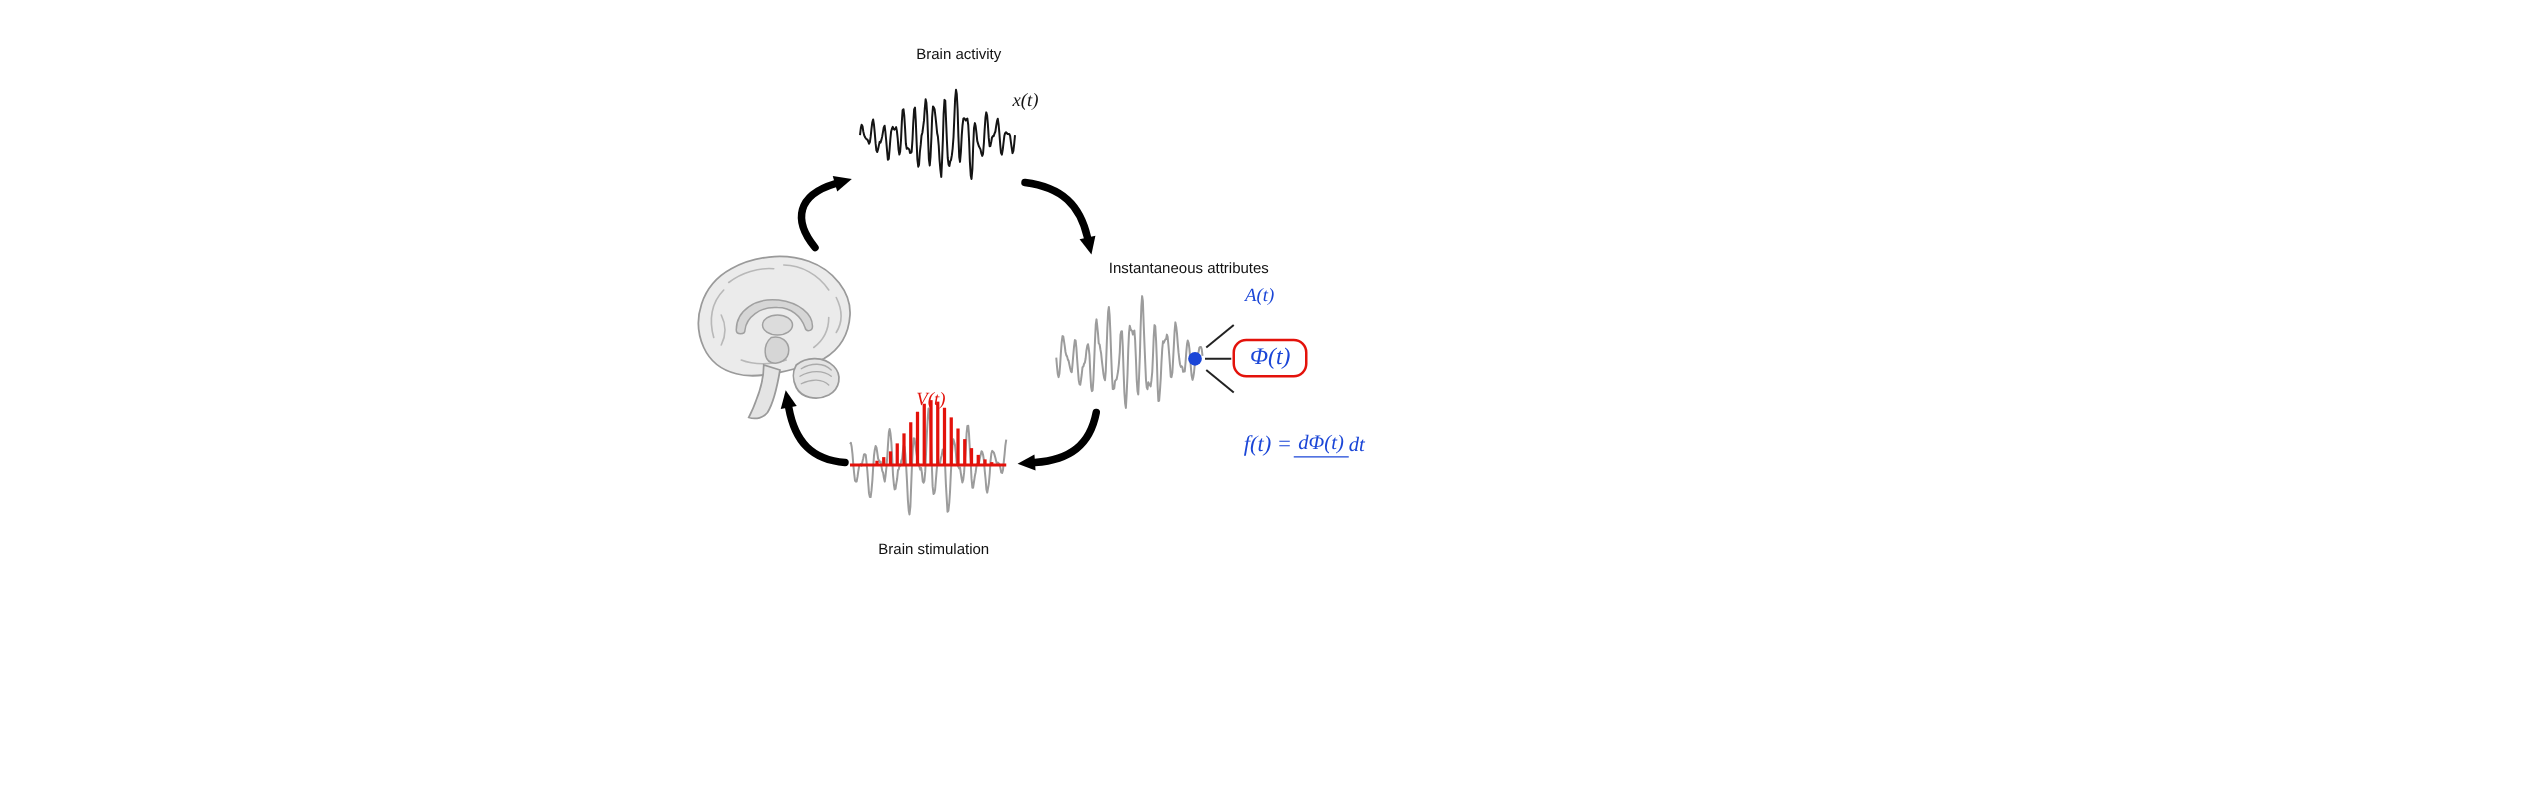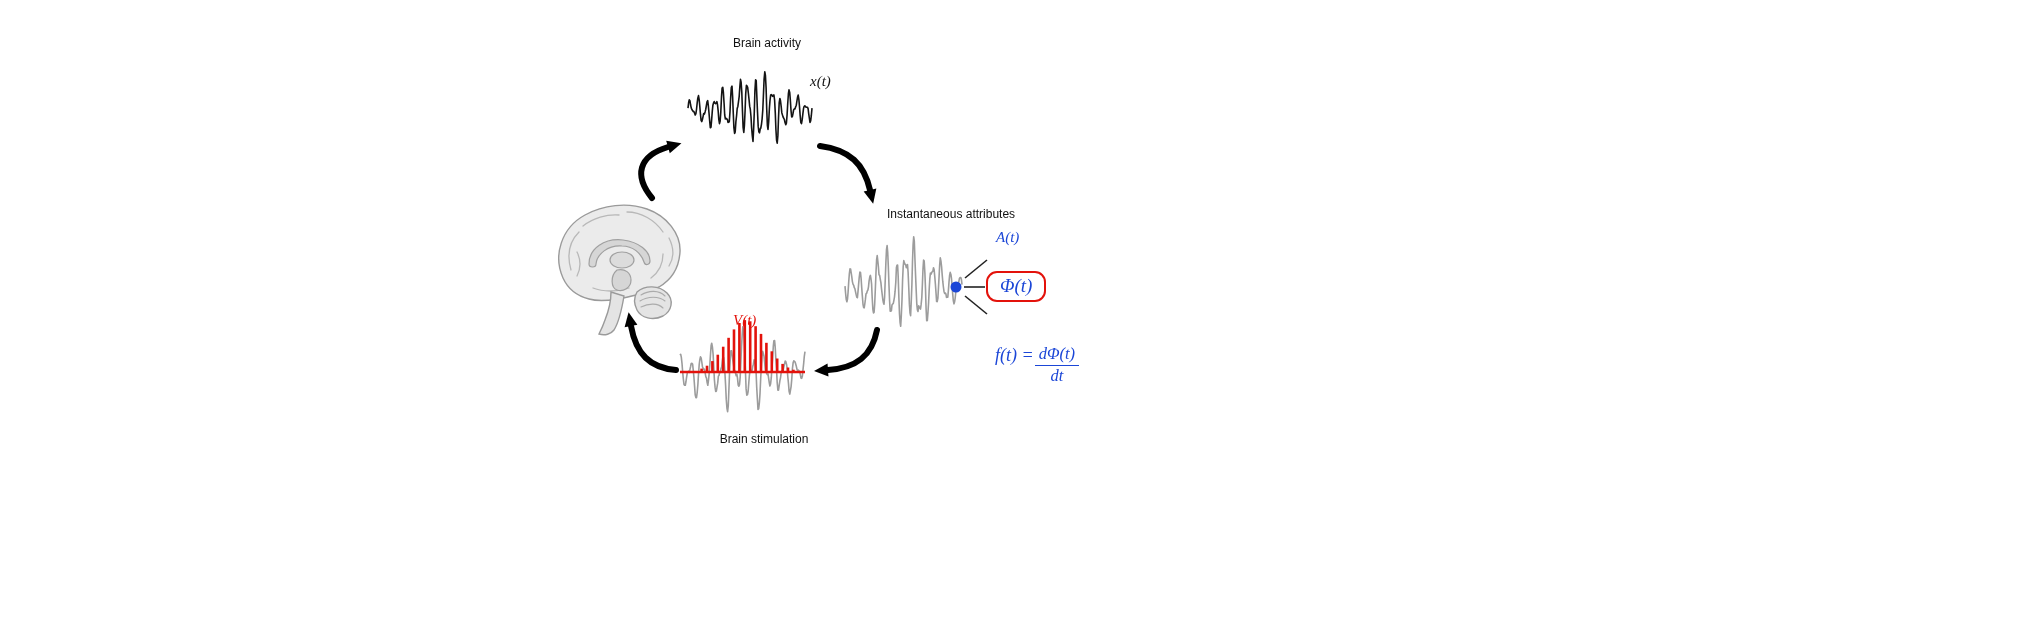--- a/index.html
+++ b/index.html
@@ -32,21 +32,21 @@
   .phase-box .math-inline {
     font-family:"Liberation Serif", serif; font-style:italic;
     font-size:19px; color:var(--blue); white-space:nowrap;
   }
 
   .freq-row {
     position:absolute; display:flex; align-items:flex-start; gap:1px;
     color:var(--blue); font-family:"Liberation Serif", serif;
     font-style:italic; font-size:18px; white-space:nowrap;margin-top:44px;
   }
-  .frac { display:inline-flex; flex-direction:column; align-items:center; line-height:1.15; font-size:16.5px; }
+  .frac { display:inline-flex; flex-direction:row; align-items:center; line-height:1.15; font-size:16.5px; }
   .frac .num { border-bottom:1.6px solid var(--blue); padding:0 4px 1px; }
   .frac .den { padding-top:1px; }
 
   
   .wave-black { fill:none; stroke:var(--black); stroke-width:1.6; stroke-linejoin:round; }
   .wave-gray  { fill:none; stroke:var(--gray);  stroke-width:1.6; stroke-linejoin:round; }
   .stim-bars  { stroke:var(--red); stroke-width:2.6; }
   .stim-base  { stroke:var(--red); stroke-width:2.4; }
   .arrow path { fill:none; stroke:#000; stroke-width:6; stroke-linecap:round; }
   .arrow polygon { fill:#000; }
@@ -162,14 +162,14 @@
   <div class="freq-row" style="left:995px; top:301px;">
     <span>f(t) =</span>
     <span class="frac">
       <span class="num">dΦ(t)</span>
       <span class="den">dt</span>
     </span>
   </div>
 
   <div class="math red" style="left:733px; top:312px;text-align:center;">V(t)</div>
 
-  <div class="label centered" style="left:679px; top:432px;">Brain stimulation</div>
+  <div class="label centered" style="left:662px; top:432px;">Brain stimulation</div>
 </div>
 
 </body></html>

